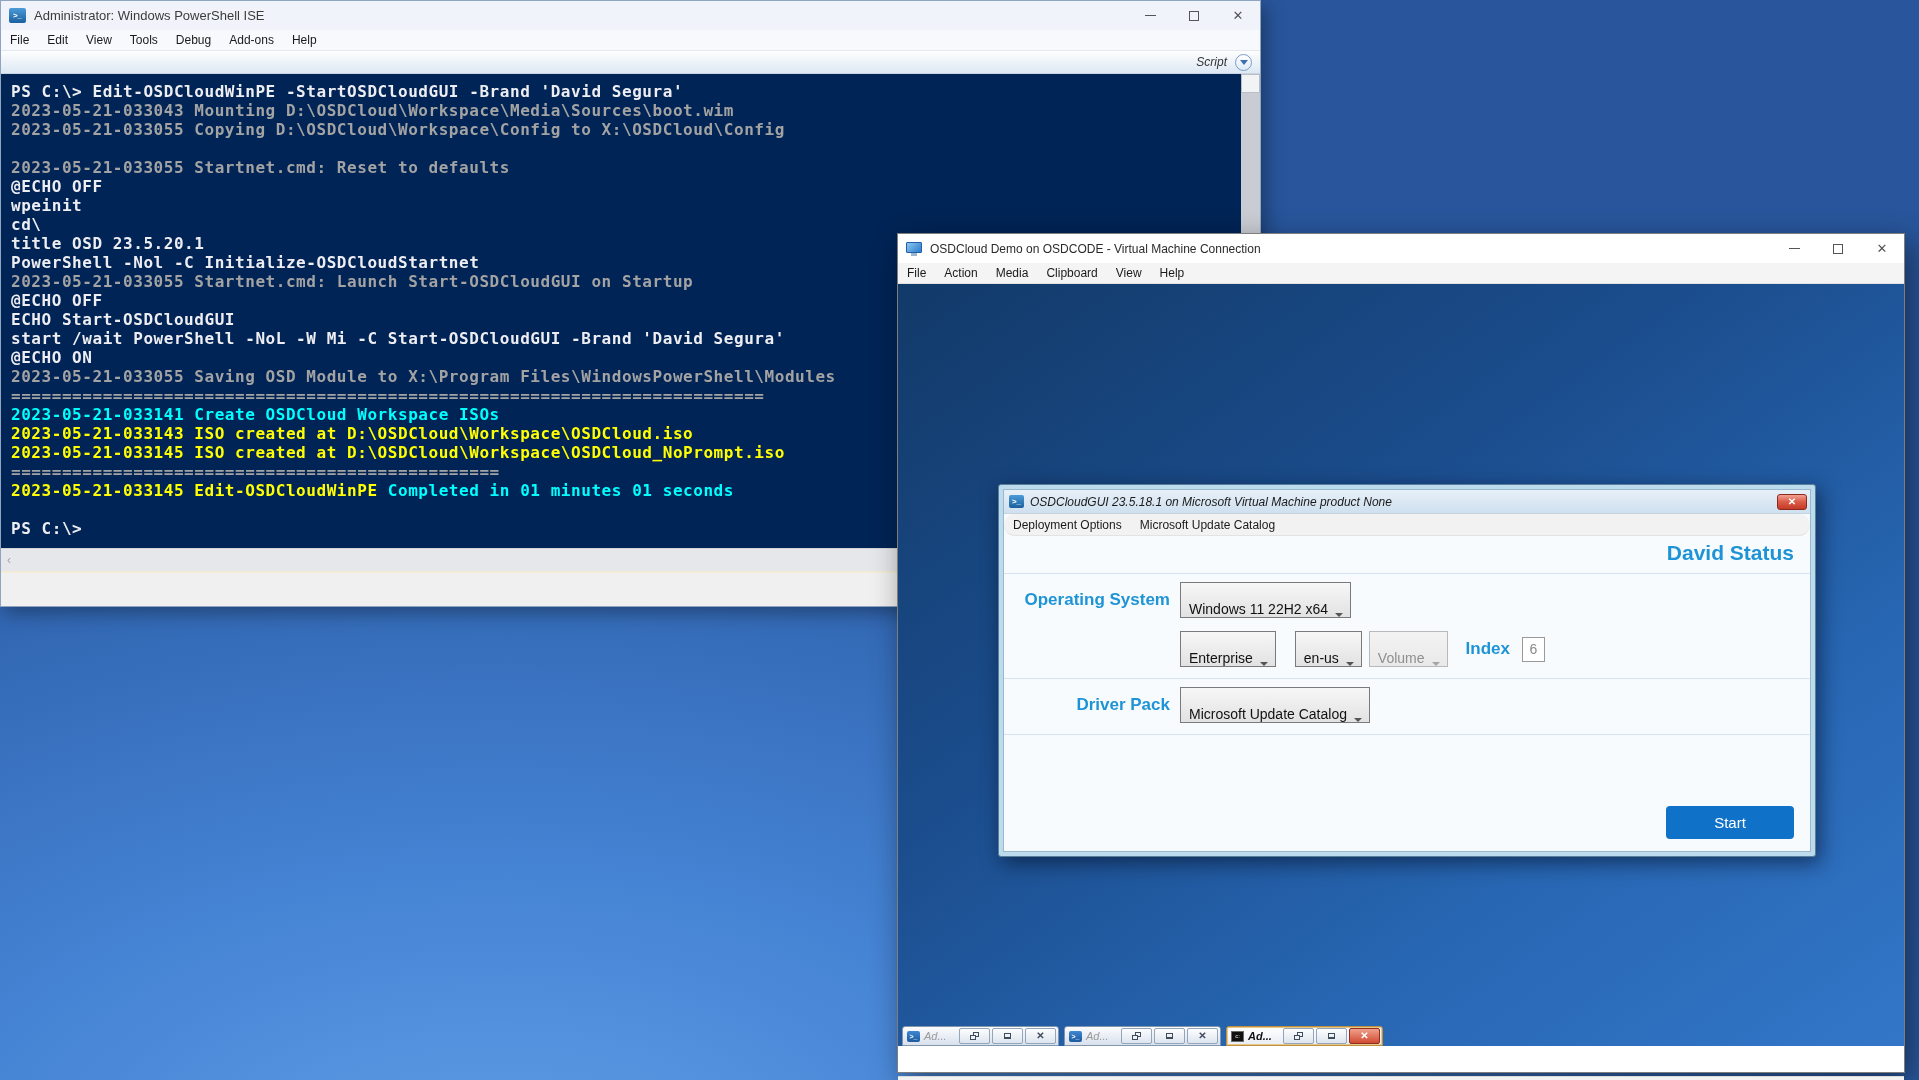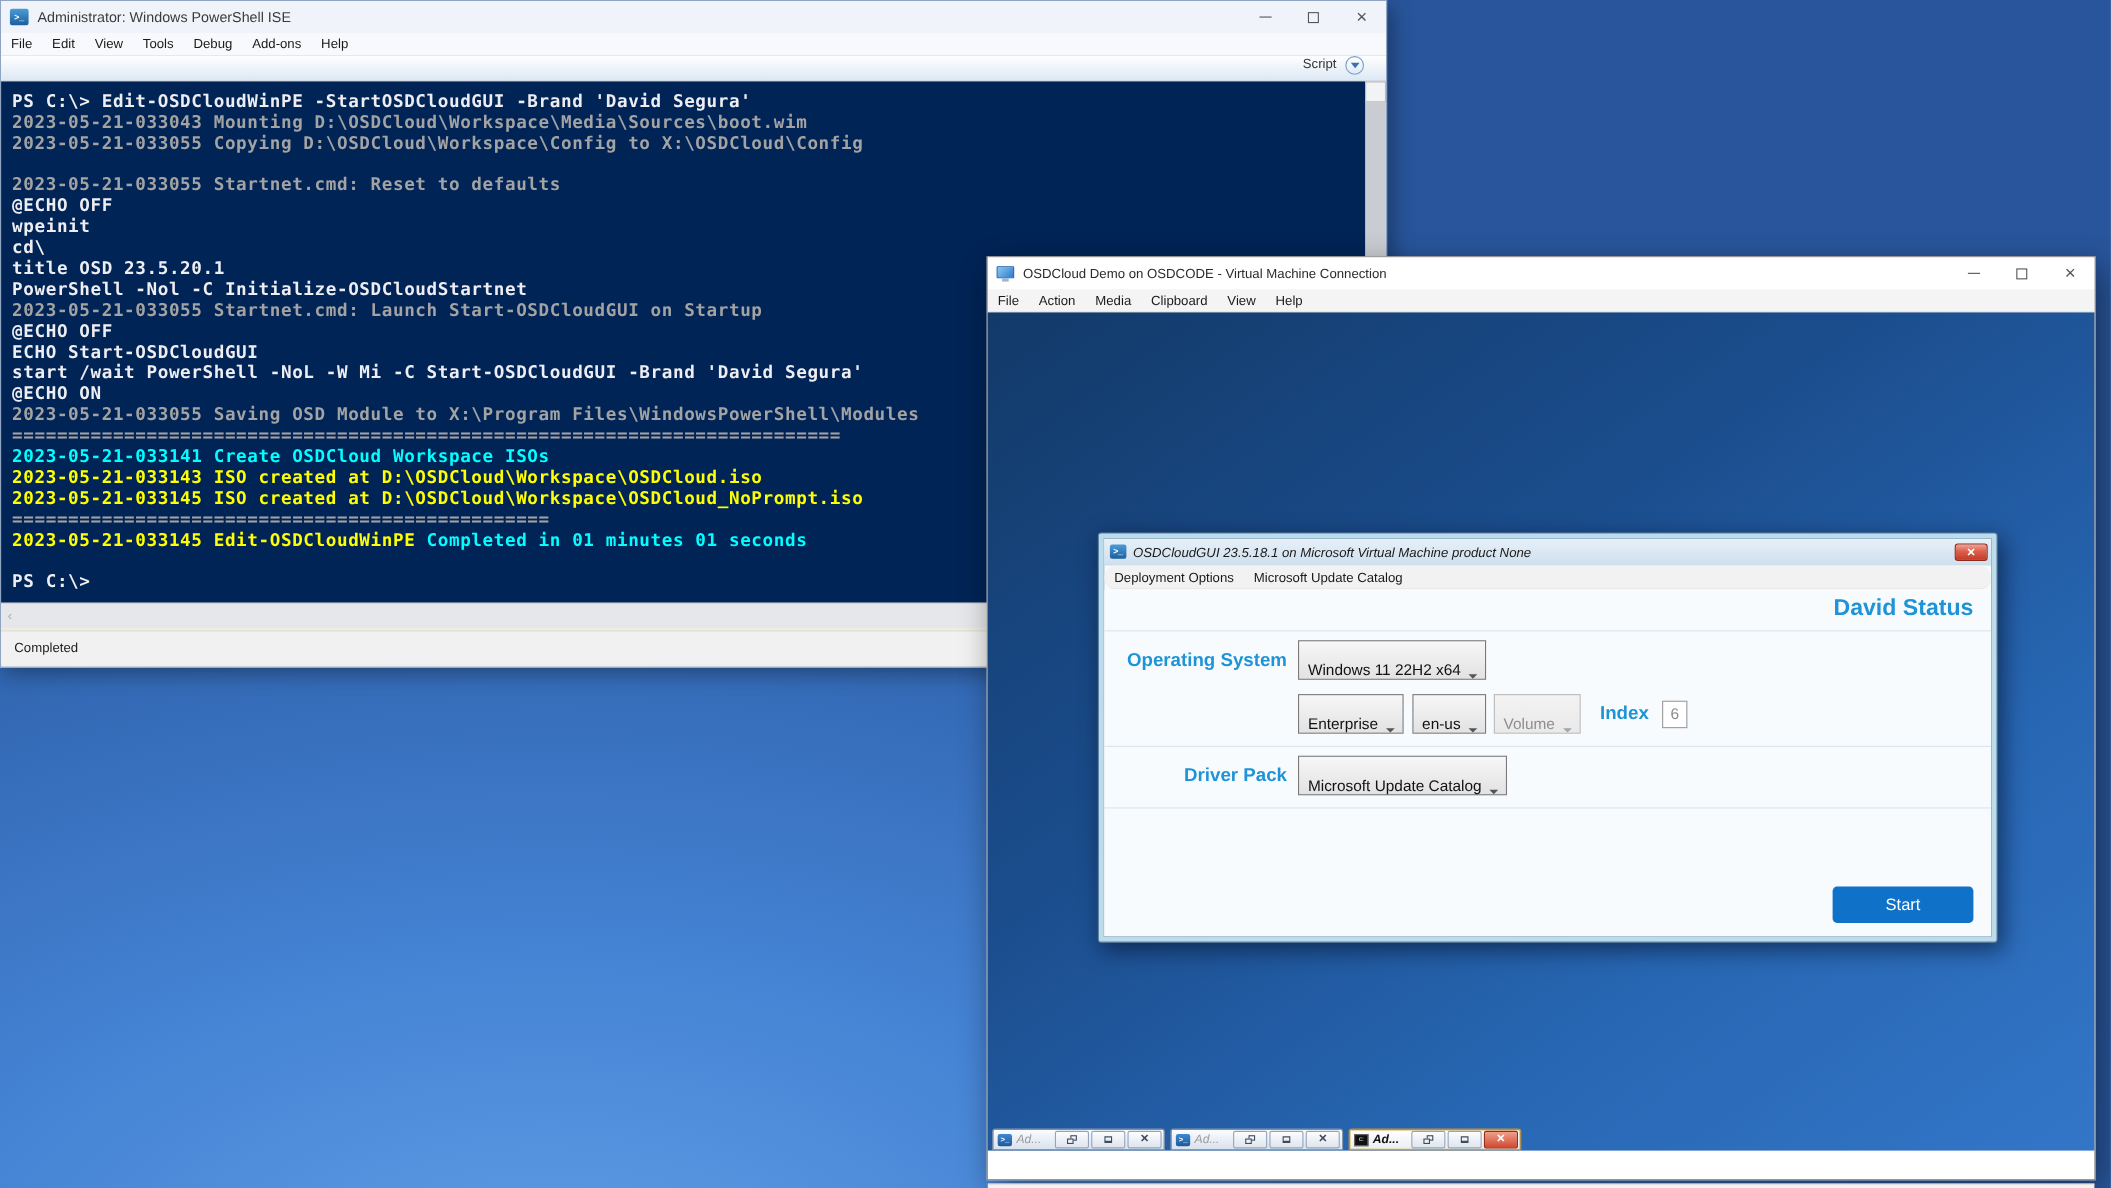--- a/index.html
+++ b/index.html
@@ -23,21 +23,21 @@
     box-shadow: 4px 6px 18px rgba(0,0,0,.35);
   }
   #ise .titlebar { height:29px; background:#f0f4fa; display:flex; align-items:center; }
   #ise .title-icon { width:17px; height:15px; margin:0 8px 0 8px; background:linear-gradient(#4b9cd8,#1b5f9e);
     border-radius:2px; color:#fff; font-size:8px; font-weight:bold; display:flex; align-items:center; justify-content:center; }
   #ise .title-text { font-size:13px; color:#3b3b3b; flex:1; }
   #ise .title-buttons { display:flex; height:100%; }
   #ise .menubar { height:21px; background:#f7f9fc; display:flex; align-items:center; border-bottom:1px solid #e4e9f0; }
   .menu-item { font-size:12px; color:#1a1a1a; padding:0 9px; height:100%; display:flex; align-items:center; }
   #ise .toolbar { height:23px; background:linear-gradient(#fefefe,#dde8f4); border-bottom:1px solid #c9d4e2;
-    display:flex; justify-content:flex-end; padding-right:20px; }
+    display:flex; align-items:center; justify-content:flex-end; padding-right:8px;font-style:italic; }
   #ise .script-label { font-size:12px; color:#333; margin-right:8px; }
   #ise .script-chevron { width:17px; height:17px; border-radius:50%; border:1px solid #7a9cc8;
     background:linear-gradient(#ffffff,#dcebf8); display:flex; align-items:center; justify-content:center; }
   #ise .script-chevron i { display:block; width:0; height:0; border-left:4px solid transparent; border-right:4px solid transparent; border-top:5px solid #3f6fae; }
 
   #ise .console-wrap { height:474px; display:flex; background:#012456; }
   #ise .console { flex:1; padding:8px 0 0 10px; font-family:"DejaVu Sans Mono","Liberation Mono",monospace;
     font-size:16px; line-height:19px; font-weight:bold; letter-spacing:.55px; white-space:pre; overflow:hidden; }
   .cw { color:#eeeef2; } .cg { color:#a3a3a3; } .cc { color:#00ffff; } .cy { color:#ffff00; }
   #ise .vscroll { width:19px; background:#c9ccd2; display:flex; flex-direction:column; }
@@ -166,23 +166,20 @@
     <div class="vscroll">
       <div class="up">
           <i></i>
         </div>
     </div>
   </div>
   <div class="hscroll">
     <span class="left">‹</span>
   </div>
   <div class="creamline"></div>
-  <div class="statusbar">
-    <span class="status-text">Completed</span>
-  </div>
 </div>
 
 <div id="vm">
   <div class="titlebar">
     <div class="vm-icon">
         <span class="screen"></span>
         <span class="stand"></span>
       </div>
     <div class="title-text">OSDCloud Demo on OSDCODE - Virtual Machine Connection</div>
     <div class="title-buttons">
@@ -228,21 +225,21 @@
           <div class="gui-row" style="margin-top:8px;">
             <div class="row-label">Operating System</div>
             <div class="combo">
               <span>Windows 11 22H2 x64</span>
                 <i></i>
             </div>
           </div>
 
           <div class="gui-row" style="margin-top:13px;">
             <div class="row-label"></div>
-            <div class="combo" style="margin-right:8px;">
+            <div class="combo" style="margin-right:19px;">
               <span>Enterprise</span>
                 <i></i>
             </div>
             <div class="combo" style="margin-right:7px;">
               <span>en-us</span>
                 <i></i>
             </div>
             <div class="combo disabled">
               <span>Volume</span>
                 <i></i>

